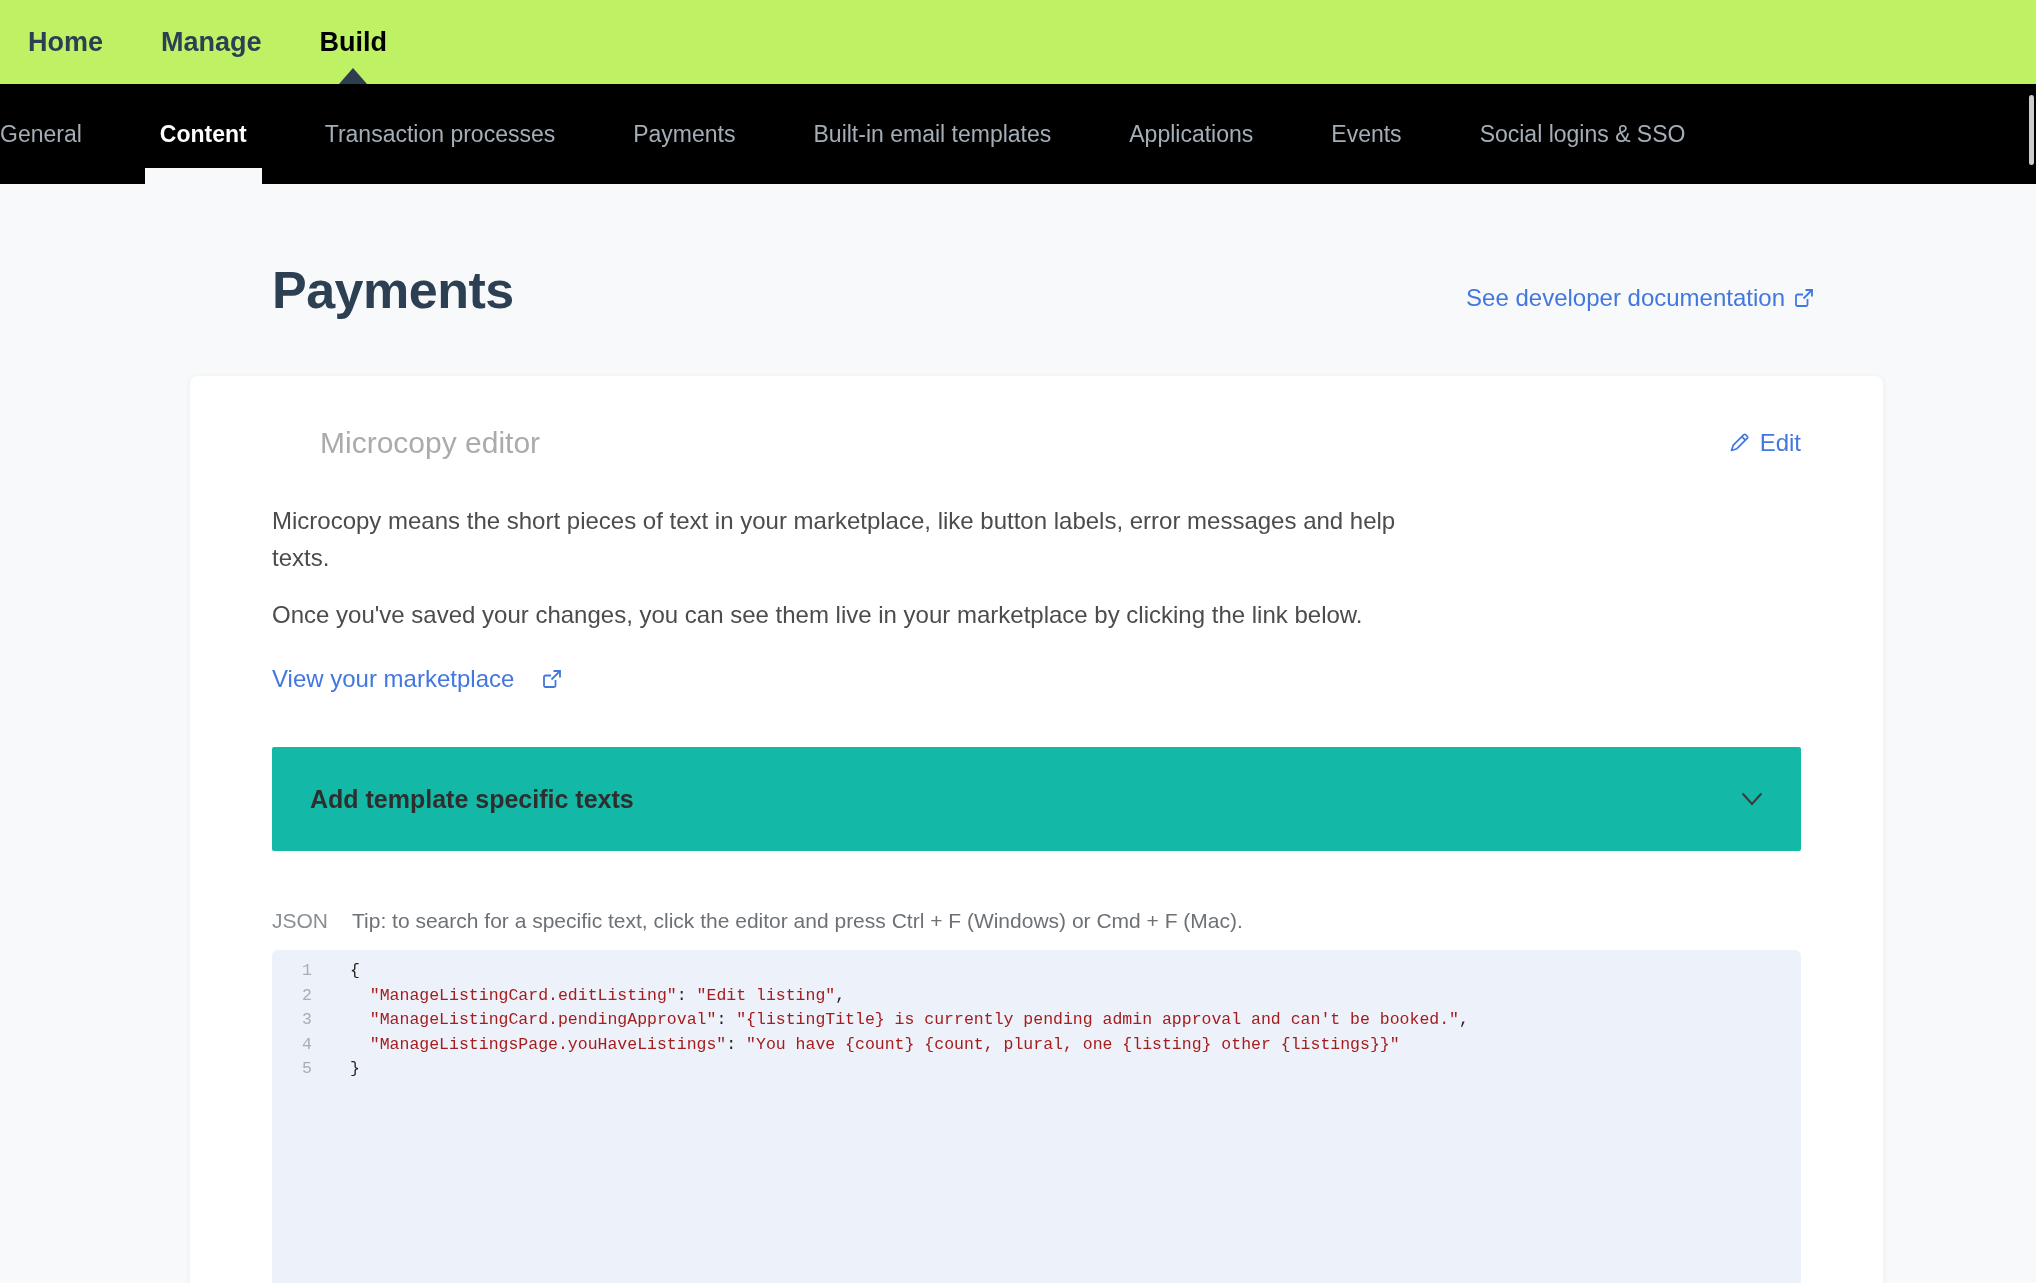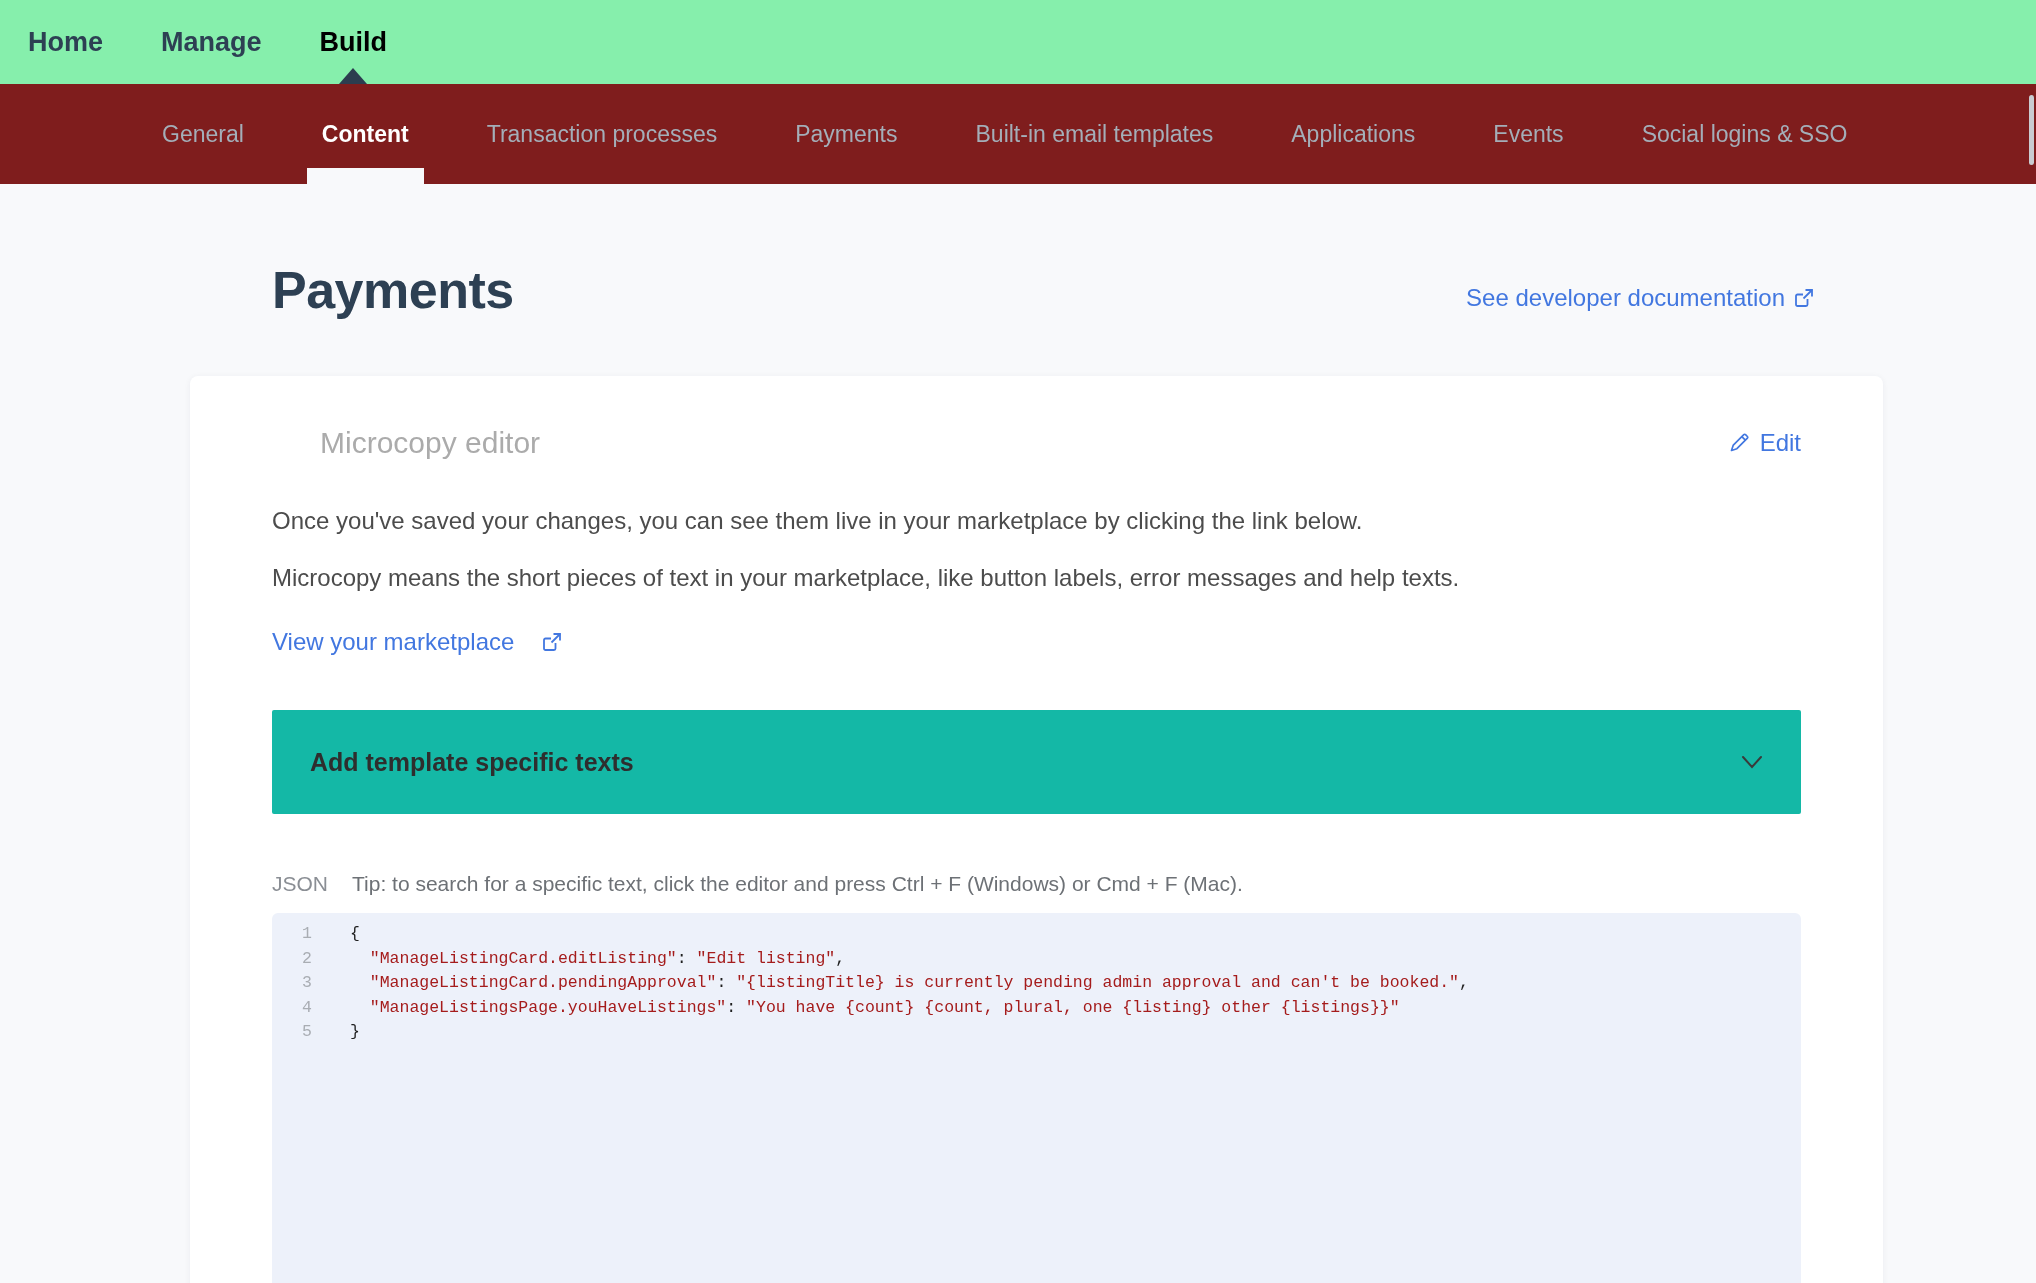--- a/index.html
+++ b/index.html
@@ -5,44 +5,44 @@
   * { margin:0; padding:0; box-sizing:border-box; }
   html,body { width:2036px; height:1283px; overflow:hidden; }
   body {
     background:#f8f9fb;
     font-family:"Liberation Sans", sans-serif;
     position:relative;
   }
 
   
   .topbar {
-    height:84px; background:#86efac;
+    height:84px; background:#bef264;
     display:flex; align-items:center;
     padding-left:28px; gap:58px;
     position:relative;
   }
   .topbar-item {
     font-size:27px; font-weight:600; color:#2d4053;
     position:relative; height:84px; display:flex; align-items:center;
     cursor:pointer;
   }
   .topbar-item.active { color:#000000; font-weight:700; }
   .build-pointer {
     position:absolute; left:50%; transform:translateX(-50%); bottom:0;
     width:0; height:0;
     border-left:14px solid transparent;
     border-right:14px solid transparent;
     border-bottom:16px solid #2c3d4f;
   }
 
   
   .subnav {
-    height:100px; background:#7f1d1d;
+    height:100px; background:#000000;
     display:flex; align-items:center;
-    padding-left:162px; gap:78px;
+    gap:78px;
   }
   .subnav-tab {
     font-size:23px; color:#a4aeb8; position:relative;
     height:100px; display:flex; align-items:center; cursor:pointer;
     white-space:nowrap;
   }
   .subnav-tab.active { color:#ffffff; font-weight:600; }
   .subnav-tab.active::after {
     content:""; position:absolute; left:-15px; right:-15px; bottom:0;
     height:16px; background:#f8f9fb;
@@ -167,22 +167,22 @@
     <div class="section-title">Microcopy editor</div>
     <a class="link edit-link">
       <svg class="pencil-icon" viewBox="0 0 24 24" fill="none" stroke="#4277e0" stroke-width="1.7" stroke-linejoin="round">
         <path d="M4.5 19.5l1.8-5.4L16.8 3.6a1.2 1.2 0 0 1 1.7 0l1.9 1.9a1.2 1.2 0 0 1 0 1.7L9.9 17.7 4.5 19.5z"></path>
         <path d="M14.8 5.6l3.6 3.6"></path>
       </svg>
       <span>Edit</span>
     </a>
   </div>
 
+  <p class="para">Microcopy means the short pieces of text in your marketplace, like button labels, error messages and help texts.</p>
   <p class="para">Once you've saved your changes, you can see them live in your marketplace by clicking the link below.</p>
-  <p class="para">Microcopy means the short pieces of text in your marketplace, like button labels, error messages and help texts.</p>
 
   <a class="link marketplace-link">
     <span>View your marketplace</span>
     <svg class="ext-icon" viewBox="0 0 20 20" fill="none" stroke="#4277e0" stroke-width="1.8">
       <path d="M13.5 11v5.5a1.5 1.5 0 0 1-1.5 1.5H3.5A1.5 1.5 0 0 1 2 16.5V8a1.5 1.5 0 0 1 1.5-1.5H9"></path>
       <path d="M11.5 2H18v6.5"></path>
       <path d="M18 2L9.5 10.5"></path>
     </svg>
   </a>
 

